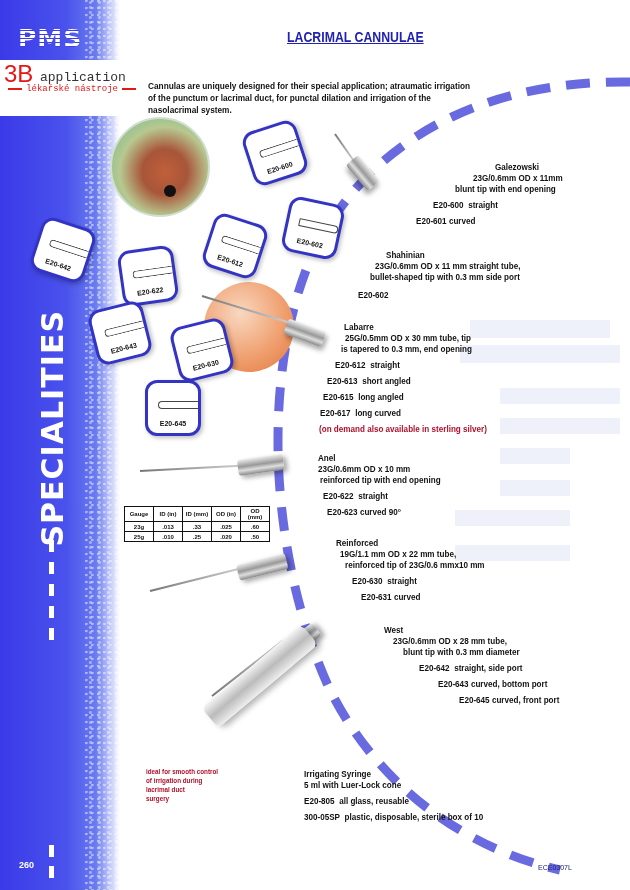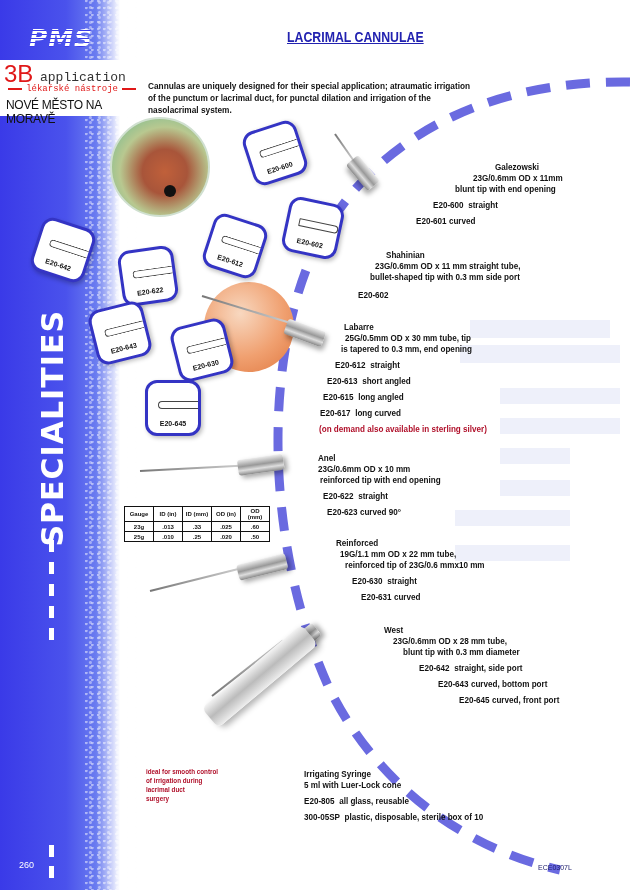--- a/index.html
+++ b/index.html
@@ -15,21 +15,21 @@
     position: absolute; left: 85px; top: 0; width: 60px; height: 890px;
     background:
       radial-gradient(circle at 20% 10%, rgba(255,255,255,.7) 1px, transparent 2px) 0 0/6px 7px,
       radial-gradient(circle at 60% 50%, rgba(255,255,255,.6) 1px, transparent 2px) 0 0/9px 5px;
     opacity: .7;
   }
 
   
   .pms-logo {
     position: absolute; left: 18px; top: 27px; width: 86px; height: 24px;
-    display: flex; align-items: center; justify-content: center; font-style: italic;
+    display: flex; align-items: center; 
   }
   .pms-logo span {
     font-family: "DejaVu Sans", sans-serif; font-weight: bold; font-size: 25px; letter-spacing: 1px;
     color: #fff; line-height: 24px;
     background: repeating-linear-gradient(180deg, #fff 0 3px, #3a3ae8 3px 4px);
     -webkit-background-clip: text; background-clip: text; -webkit-text-fill-color: transparent;
   }
   .brand-box {
     position: absolute; left: 0; top: 60px; width: 142px; height: 56px; background: #fff;
   }
@@ -103,21 +103,21 @@
   
   .txt { position: absolute; font-size: 9px; line-height: 11px; font-weight: bold; color: #111; white-space: nowrap; transform: scaleX(.9); transform-origin: left; }
   .red { color: #b0102a; }
 
   .syringe {
     position: absolute; left: 210px; top: 705px; width: 130px; height: 26px; border-radius: 6px;
     background: linear-gradient(180deg, #f4f4f4, #bbb 50%, #eee); transform: rotate(-40deg); transform-origin: left center;
     box-shadow: 3px 4px 6px rgba(0,0,0,.3);
   }
 
-  .page-num { position: absolute; left: 19px; top: 860px; font-size: 9px; font-weight: normal; color: #fff; }
+  .page-num { position: absolute; left: 19px; top: 860px; font-size: 9px; font-weight: bold; color: #fff; }
   .doc-code { position: absolute; left: 538px; top: 864px; font-size: 7px; color: #1b1b6a; }
 </style>
 </head>
 <body>
 
 <div class="side-band"></div>
 <div class="side-speckle"></div>
 
 <div class="ghost" style="left:470px;top:320px;width:140px;height:18px;"></div>
 <div class="ghost" style="left:460px;top:345px;width:160px;height:18px;"></div>
@@ -133,21 +133,20 @@
 </svg>
 
 <div class="pms-logo">
     <span>PMS</span>
   </div>
 
 <div class="brand-box">
   <span class="brand-3b">3B</span>
   <span class="brand-instr">application</span>
   <div class="brand-sub"><span>lékařské nástroje</span></div>
-  <span class="brand-city">NOVÉ MĚSTO NA MORAVĚ</span>
 </div>
 
 <div class="page-title">LACRIMAL CANNULAE</div>
 <div class="intro">Cannulas are uniquely designed for their special application; atraumatic irrigation of the punctum or lacrimal duct, for punctal dilation and irrigation of the nasolacrimal system.</div>
 
 <div class="vert-label">
   <span>SPECIALITIES</span>
 </div>
 <div class="vert-dash" style="top:540px"></div>
 <div class="vert-dash" style="top:562px"></div>

